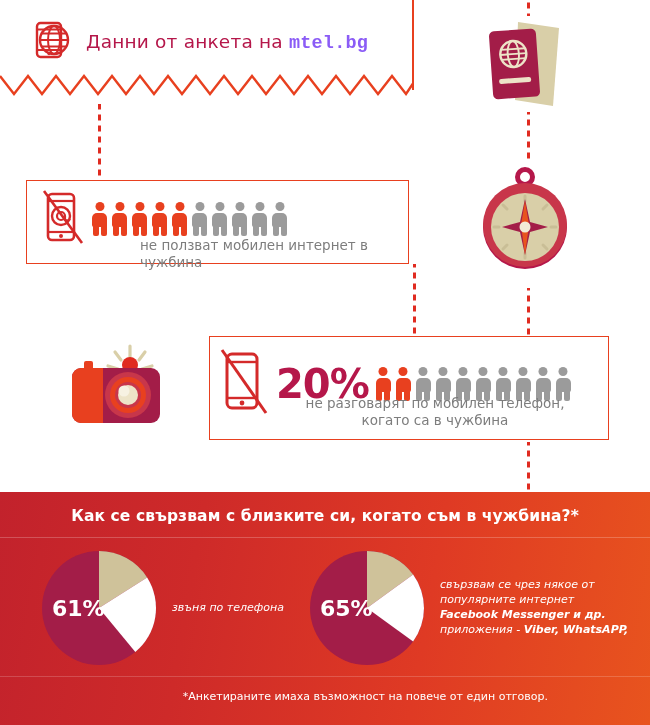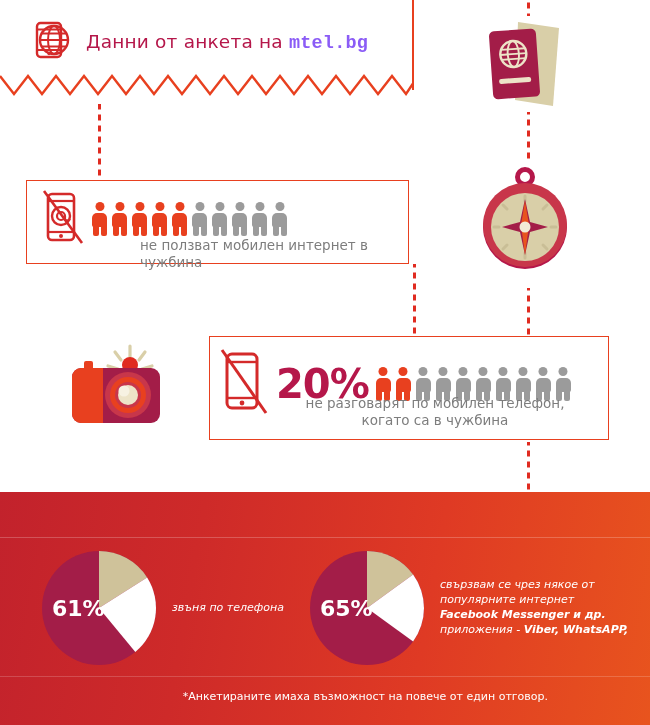--- a/index.html
+++ b/index.html
@@ -375,20 +375,21 @@
         </span>
       </span>
   </div>
   <div class="stat-caption" id="caption-2">
     <div>не разговарят по мобилен телефон,</div>
     <div>когато са в чужбина</div>
   </div>
 </div>
 
 <div id="bottom-panel">
+  <div id="panel-question">Как се свързвам с близките си, когато съм в чужбина?*</div>
   <div id="panel-divider"></div>
 
   <div class="pie-block" id="pie-block-1">
     <div class="pie-wrap">
       <svg width="118" height="118" viewBox="0 0 118 118">
         <circle cx="59" cy="59" r="57" fill="#A31D48"></circle>
         <path id="p1-beige" fill="#CFC29A" d="M 59 59 L 59 2 A 57 57 0 0 1 107.12669175361486 28.4578726861972 Z"></path>
         <path id="p1-white" fill="#FFFFFF" d="M 59 59 L 107.12669175361486 28.4578726861972 A 57 57 0 0 1 95.33316741567532 102.91925483821998 Z"></path>
       </svg>
       <span class="pie-label">61%</span>

